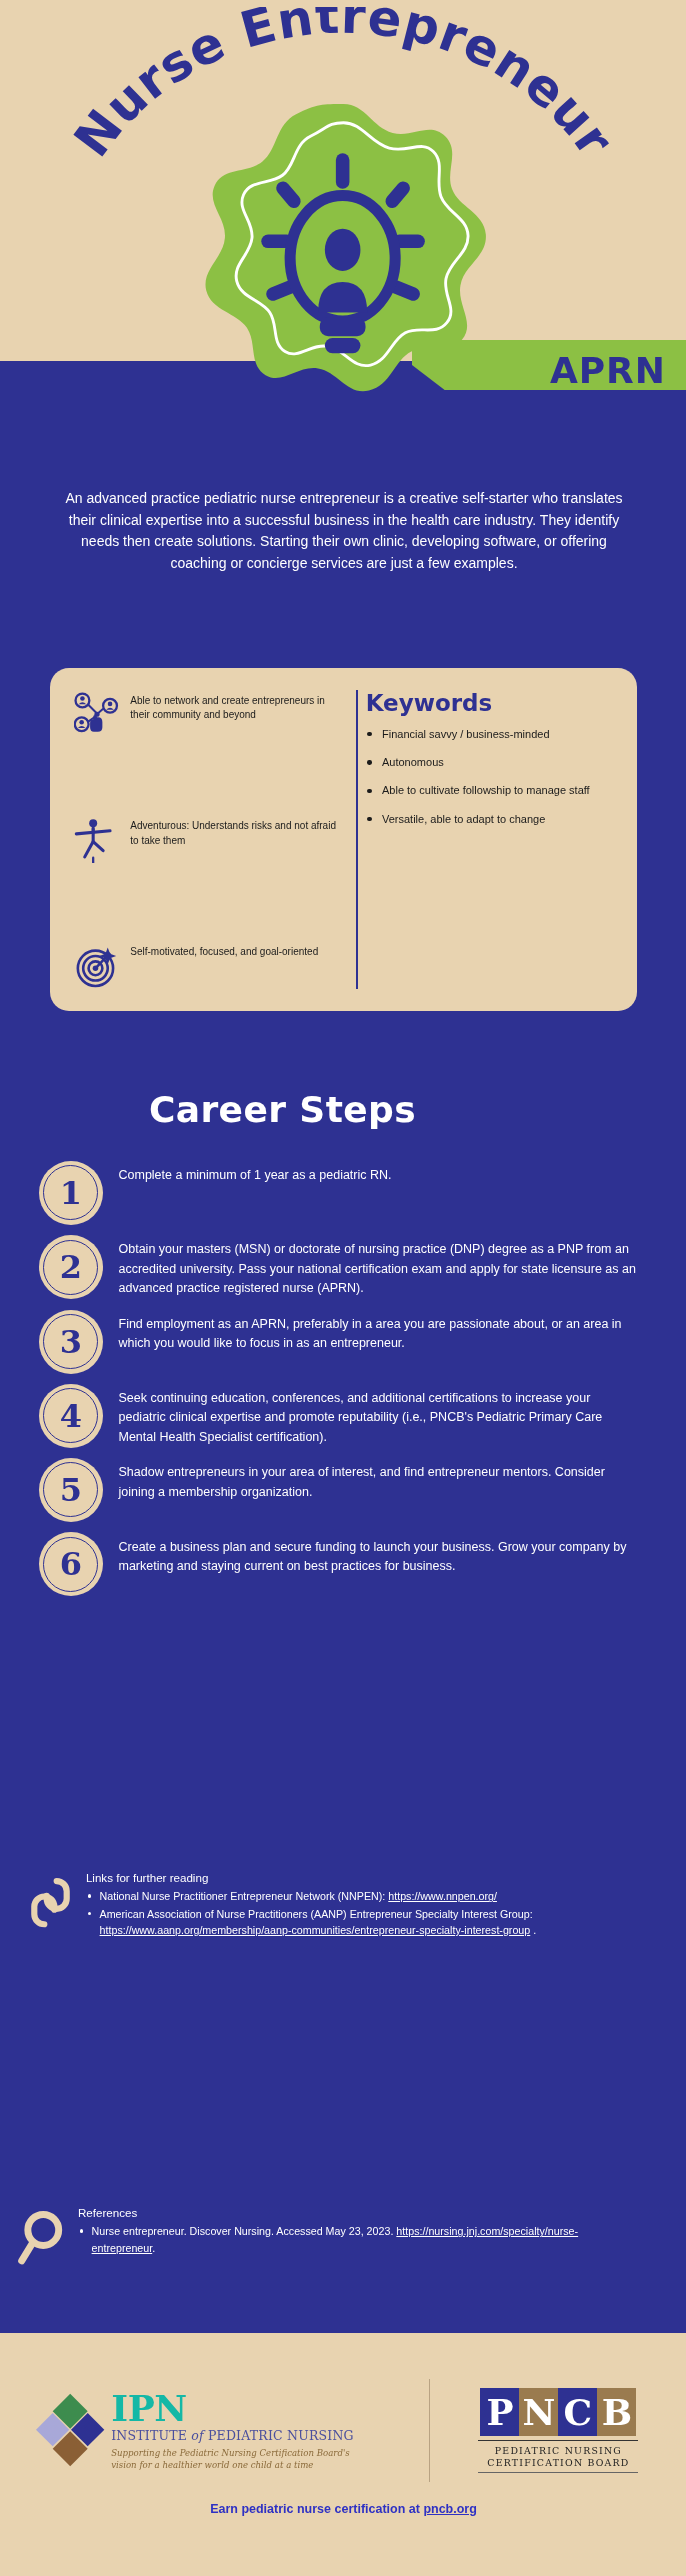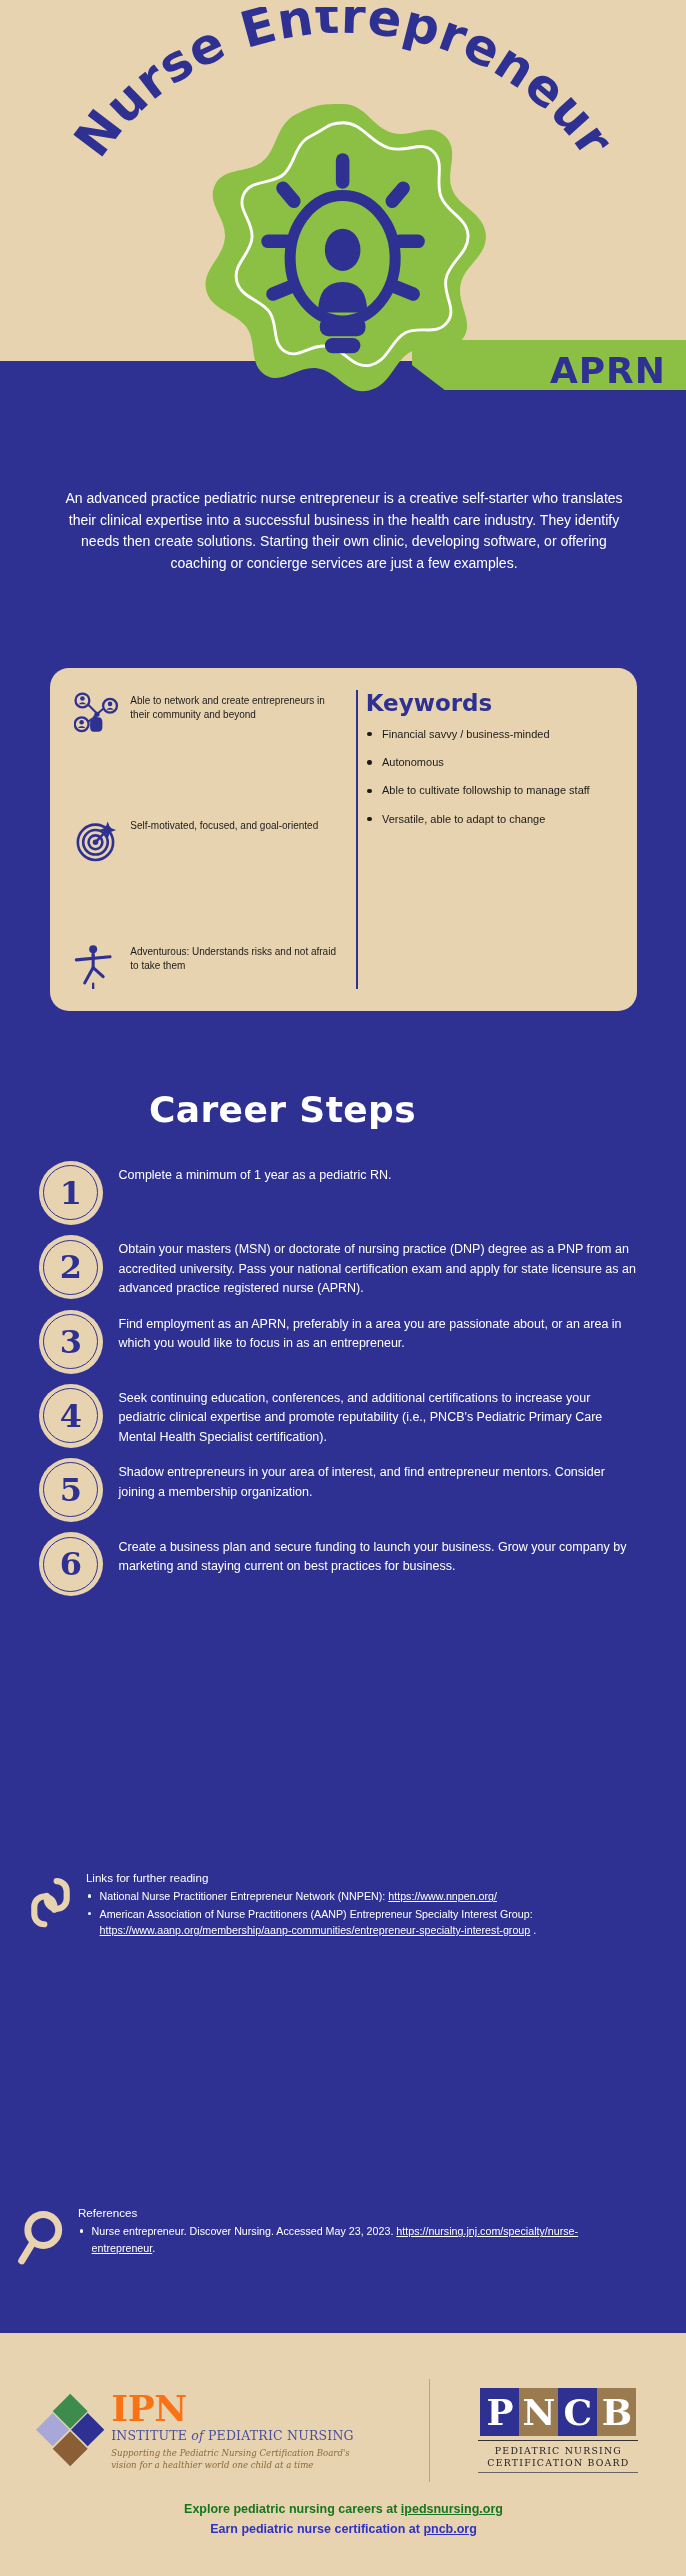--- a/index.html
+++ b/index.html
@@ -243,21 +243,21 @@
     display: flex;
     align-items: center;
   }
   .ipn-block { width: 429px; display: flex; align-items: center; padding-left: 36px; }
   .ipn-mark { flex: 0 0 70px; width: 70px; height: 77px; }
   .ipn-txt { padding-left: 5.2px; }
   .ipn-name {
     font-family: "DejaVu Serif", serif;
     font-size: 36px;
     font-weight: bold;
-    color: #f97316;
+    color: #14b8a6;
     line-height: 1;
     letter-spacing: -0.4px;
   }
   .ipn-sub {
     font-family: "DejaVu Serif", serif;
     font-size: 12.5px;
     color: #4a4f9e;
     letter-spacing: 0.2px;
     margin-top: 2.6px;
   }
@@ -397,44 +397,44 @@
               <path stroke="#2e3192" stroke-width="2.6" d="M18 16 L30 28 M38 22 L31 28 M18 39 L28 32"></path>
               <circle cx="30" cy="29" r="3.4"></circle>
               <path d="M30 33 q7-1 7 6 v7 q0 6-6 6 h-5 q-5 0-5-6 v-6 q0-4 4-4 v-3 q0-3 2.5-3 t2.5 3z"></path>
             </g>
           </svg>
           <div class="trait-text">Able to network and create entrepreneurs in their community and beyond</div>
         </div>
 
         <div class="trait">
           <svg class="trait-icon" viewBox="0 0 60 60">
+            <g fill="#2e3192" stroke="#2e3192">
+              <circle cx="25" cy="8" r="5.2" stroke="none"></circle>
+              <path stroke-width="4" stroke-linecap="round" fill="none" d="M25 14 L25 32"></path>
+              <path stroke-width="4" stroke-linecap="round" fill="none" d="M3 22 L47 18"></path>
+              <path stroke-width="4" stroke-linecap="round" fill="none" d="M25 32 L14 52 M25 32 L38 44"></path>
+              <path stroke-width="3" stroke-linecap="round" fill="none" d="M25 53 L25 60"></path>
+              <path stroke="none" d="M23 15 l4 0 -1 10 -2 0z"></path>
+            </g>
+          </svg>
+          <div class="trait-text">Adventurous: Understands risks and not afraid to take them</div>
+        </div>
+
+        <div class="trait">
+          <svg class="trait-icon" viewBox="0 0 60 60">
             <g fill="none" stroke="#2e3192">
               <circle cx="28" cy="33" r="23" stroke-width="3.4"></circle>
               <circle cx="28" cy="33" r="16" stroke-width="3.4"></circle>
               <circle cx="28" cy="33" r="9" stroke-width="3.4"></circle>
             </g>
             <circle cx="28" cy="33" r="3.6" fill="#2e3192"></circle>
             <path stroke="#2e3192" stroke-width="3.4" fill="none" d="M28 33 L47 13"></path>
             <path fill="#2e3192" d="M44 6 l3 8 8 3 -8 3 -3 8 -3-8 -8-3 8-3z"></path>
           </svg>
           <div class="trait-text">Self-motivated, focused, and goal-oriented</div>
-        </div>
-
-        <div class="trait">
-          <svg class="trait-icon" viewBox="0 0 60 60">
-            <g fill="#2e3192" stroke="#2e3192">
-              <circle cx="25" cy="8" r="5.2" stroke="none"></circle>
-              <path stroke-width="4" stroke-linecap="round" fill="none" d="M25 14 L25 32"></path>
-              <path stroke-width="4" stroke-linecap="round" fill="none" d="M3 22 L47 18"></path>
-              <path stroke-width="4" stroke-linecap="round" fill="none" d="M25 32 L14 52 M25 32 L38 44"></path>
-              <path stroke-width="3" stroke-linecap="round" fill="none" d="M25 53 L25 60"></path>
-              <path stroke="none" d="M23 15 l4 0 -1 10 -2 0z"></path>
-            </g>
-          </svg>
-          <div class="trait-text">Adventurous: Understands risks and not afraid to take them</div>
         </div>
 
       </div>
 
       <div class="divider"></div>
 
       <div class="kw-col">
         <div class="kw-title">Keywords</div>
         <ul class="kw-list">
           <li>Financial savvy / business-minded</li>
@@ -578,18 +578,17 @@
       <div class="pncb-rule"></div>
       <div class="pncb-sub">
         <div>PEDIATRIC NURSING</div>
         <div>CERTIFICATION BOARD</div>
       </div>
       <div class="pncb-rule2"></div>
     </div>
   </div>
 
   <div class="cta">
-    <div class="cta-green"><span>Explore pediatric nursing careers at </span><span class="u">ipedsnursing.org</span></div>
     <div class="cta-blue"><span>Earn pediatric nurse certification at </span><span class="u">pncb.org</span></div>
   </div>
 
 </div>
 
 
 </body></html>

